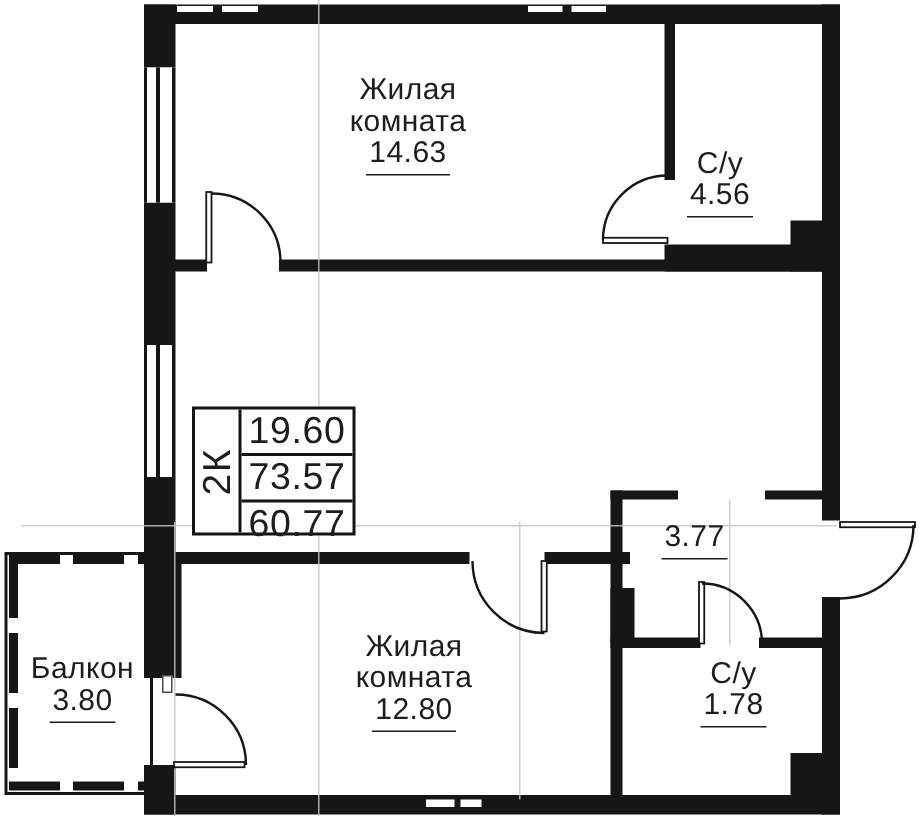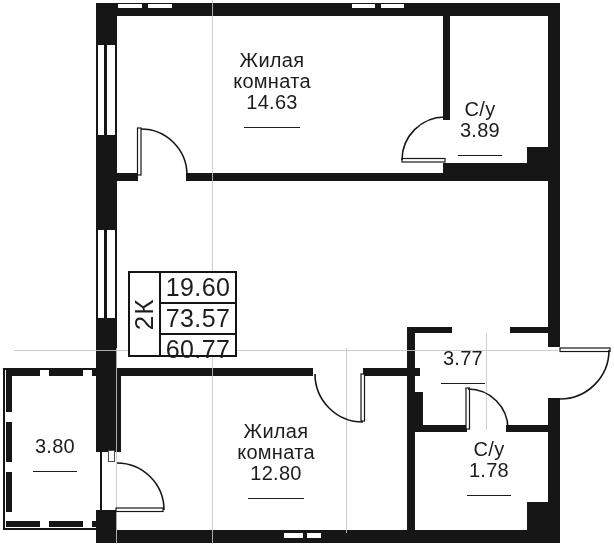--- a/index.html
+++ b/index.html
@@ -13,21 +13,21 @@
            border:2px solid #161616;box-sizing:border-box;z-index:9;}
   .bdash{position:absolute;z-index:10;}
   .bdash.vert{background:repeating-linear-gradient(180deg,#161616 0 40px,transparent 40px 50px);}
   .bdash.horz{background:repeating-linear-gradient(90deg,#161616 0 34px,transparent 34px 43px);}
   .grid{position:absolute;background:#c6c6c6;opacity:.85;z-index:20;}
   .doors{position:absolute;left:0;top:0;z-index:30;}
   .stub{position:absolute;background:#fff;border:1px solid #4a4a4a;box-sizing:border-box;z-index:32;}
   .room-label{position:absolute;text-align:center;font-size:20px;line-height:21px;
               letter-spacing:.3px;z-index:40;}
   .room-label span{display:block;}
-  .room-label .area{display:inline-block;border-bottom:1.5px solid #1d1d1d;padding:0 2px 14px;}
+  .room-label .area{display:inline-block;border-bottom:1.5px solid #1d1d1d;padding:0 2px 3px;}
   .stat-box{position:absolute;left:128px;top:271px;width:109px;height:86px;background:#fff;
             border:2px solid #141414;box-sizing:border-box;display:flex;z-index:50;}
   .stat-unit{width:29px;border-right:2px solid #141414;display:flex;align-items:center;justify-content:center;}
   .stat-unit span{transform:rotate(-90deg);font-size:26px;letter-spacing:1px;white-space:nowrap;}
   .stat-vals{flex:1;display:flex;flex-direction:column;}
   .stat-vals .cell{flex:1;border-bottom:2px solid #141414;display:flex;align-items:center;
                    justify-content:center;font-size:25px;letter-spacing:.4px;}
   .stat-vals .cell:last-child{border-bottom:none;}
 </style>
 </head>
@@ -98,35 +98,36 @@
     </g>
   </svg>
 
   <div class="room-label" style="left:192px;top:50px;width:160px;">
     <span>Жилая</span>
     <span>комната</span>
     <span class="area">14.63</span>
   </div>
   <div class="room-label" style="left:430px;top:99px;width:100px;">
     <span>С/у</span>
-    <span class="area">3.89</span>
+    <span class="area">4.56</span>
   </div>
   <div class="room-label" style="left:403px;top:348px;width:120px;">
     <span class="area">3.77</span>
   </div>
   <div class="room-label" style="left:196px;top:421px;width:160px;">
     <span>Жилая</span>
     <span>комната</span>
     <span class="area">12.80</span>
   </div>
   <div class="room-label" style="left:439px;top:439px;width:100px;">
     <span>С/у</span>
     <span class="area">1.78</span>
   </div>
   <div class="room-label" style="left:5px;top:436px;width:100px;">
+    <span>Балкон</span>
     <span class="area">3.80</span>
   </div>
 
   <div class="stat-box">
     <div class="stat-unit">
       <span>2К</span>
     </div>
     <div class="stat-vals">
       <div class="cell">19.60</div>
       <div class="cell">73.57</div>

